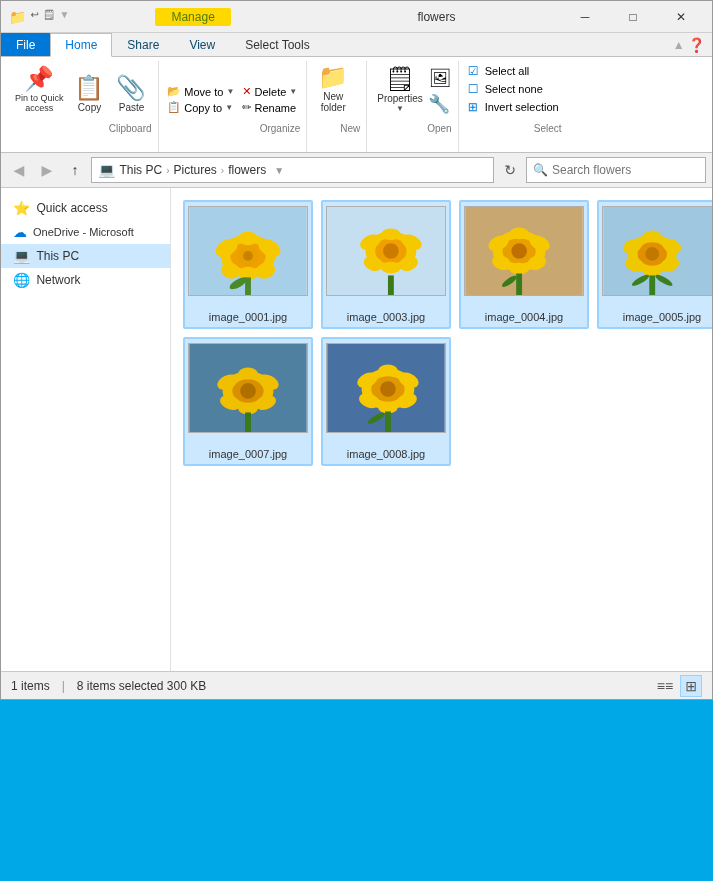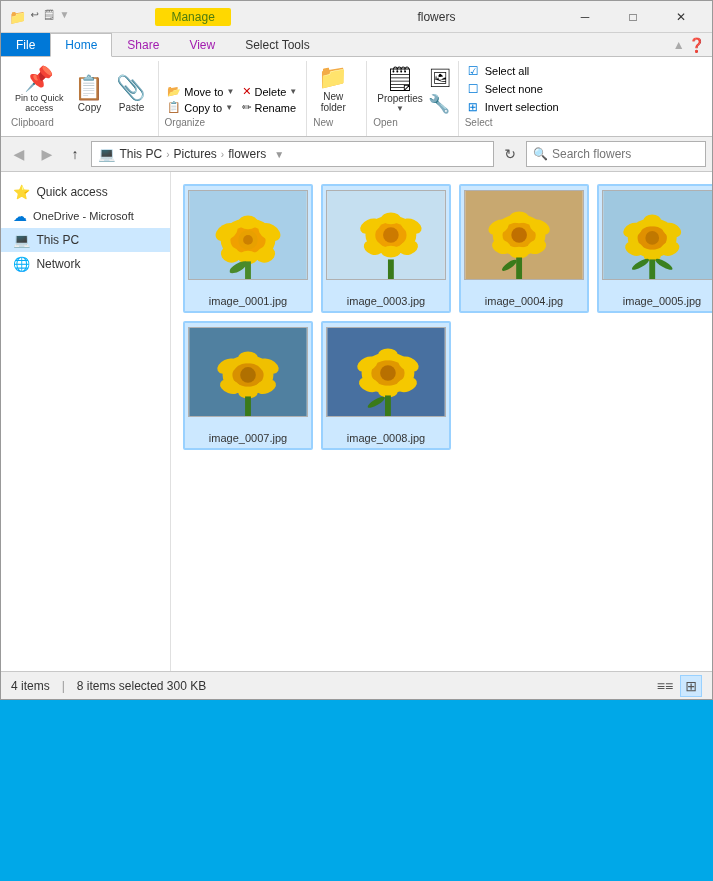--- a/index.html
+++ b/index.html
@@ -11,27 +11,27 @@
     .titlebar { height: 32px; background: #f0f0f0; display: flex; align-items: center; padding: 0 8px; border-bottom: 1px solid #d0d0d0; }
     .titlebar-icons { display: flex; gap: 4px; margin-right: 6px; }
     .titlebar-title { flex: 1; text-align: center; font-size: 12px; color: #333; }
     .titlebar-controls { display: flex; gap: 2px; }
     .titlebar-ctrl { width: 46px; height: 32px; display: flex; align-items: center; justify-content: center; font-size: 12px; cursor: pointer; color: #333; }
     .manage-tab { background: #ffd800; padding: 2px 16px; font-size: 12px; color: #4d7c0f; font-weight: 500; border-radius: 2px; margin: 0 80px; }
     
     
     .ribbon { background: #f0f0f0; border-bottom: 1px solid #c0c0c0; }
     .ribbon-tabs { display: flex; border-bottom: 1px solid #c0c0c0; }
-    .ribbon-tab { padding: 4px 14px; font-size: 12px; cursor: pointer; color: #a21caf; border: 1px solid transparent; border-bottom: none; }
+    .ribbon-tab { padding: 4px 14px; font-size: 12px; cursor: pointer; color: #0c4a6e; border: 1px solid transparent; border-bottom: none; }
     .ribbon-tab.active { background: white; border-color: #c0c0c0; border-bottom: 1px solid white; margin-bottom: -1px; color: #0078d7; }
     .ribbon-tab.file { background: #0078d7; color: white; padding: 4px 14px; }
     .ribbon-content { display: flex; padding: 4px 4px 0; background: white; }
     .ribbon-group { display: flex; flex-direction: column; border-right: 1px solid #e0e0e0; padding: 2px 6px 0; min-width: 60px; }
     .ribbon-group:last-child { border-right: none; }
-    .ribbon-group-label { font-size: 10px; color: #777; text-align: left; margin-top: 2px; padding-bottom: 8px; }
+    .ribbon-group-label { font-size: 10px; color: #777; text-align: right; margin-top: 8px; padding-bottom: 18px; }
     .ribbon-items { display: flex; align-items: flex-end; gap: 2px; flex: 1; }
     .ribbon-btn { display: flex; flex-direction: column; align-items: center; cursor: pointer; padding: 2px 4px; border-radius: 2px; min-width: 40px; }
     .ribbon-btn .icon { font-size: 24px; line-height: 1; }
     .ribbon-btn .label { font-size: 10px; color: #333; text-align: center; margin-top: 2px; }
     .ribbon-btn-small { display: flex; align-items: center; cursor: pointer; padding: 1px 3px; border-radius: 2px; gap: 3px; white-space: nowrap; font-size: 11px; }
     .ribbon-col { display: flex; flex-direction: column; gap: 1px; }
     .dd-arrow { font-size: 8px; color: #555; }
     
     
     .select-group { display: flex; flex-direction: column; justify-content: center; gap: 2px; }
@@ -372,21 +372,21 @@
             </svg>
           </div>
           <span class="file-name">image_0008.jpg</span>
         </div>
 
       </div>
     </div>
   </div>
 
   <div class="statusbar">
-    <span>4 items</span>
+    <span>1 items</span>
     <span style="margin:0 12px;color:#999;">|</span>
     <span>8 items selected  300 KB</span>
     <div class="statusbar-right">
       <div class="view-btn" title="Details">≡≡</div>
       <div class="view-btn active" title="Large icons">⊞</div>
     </div>
   </div>
 
 </div>
 

